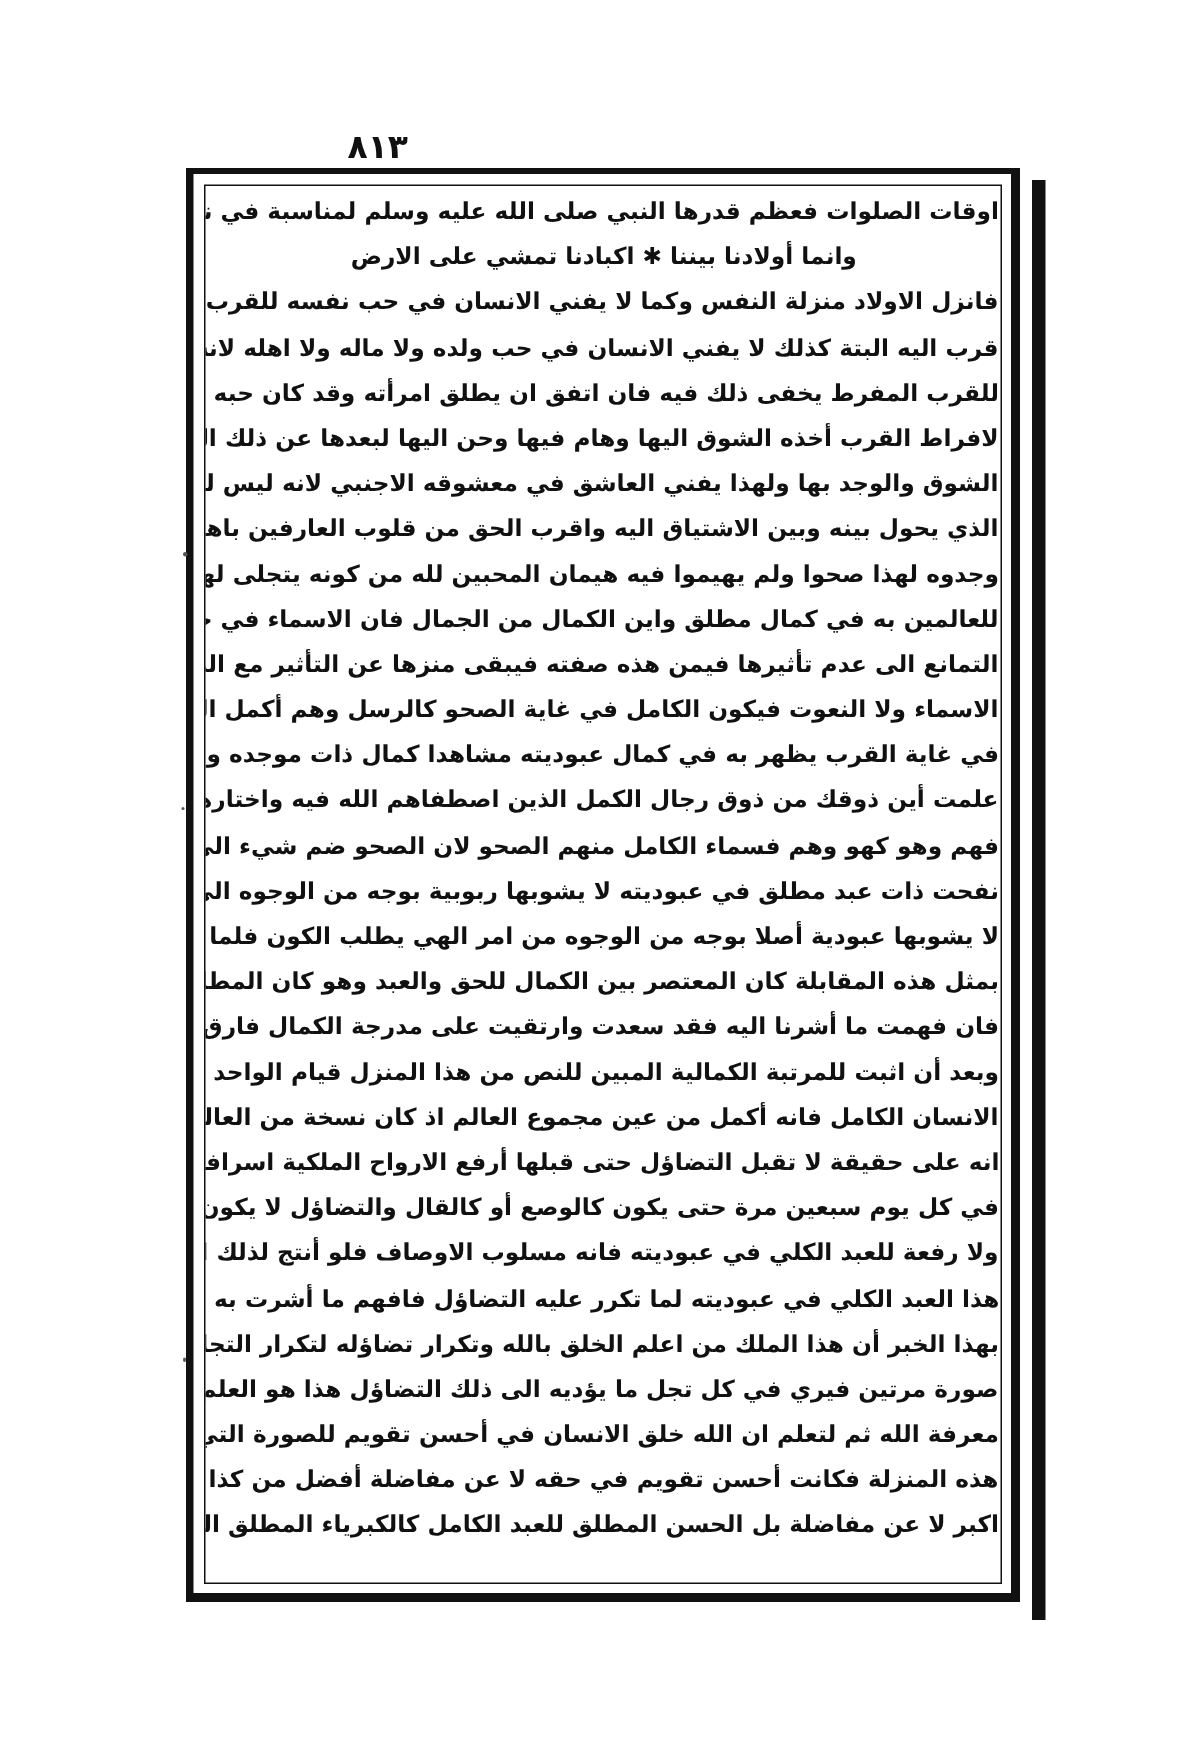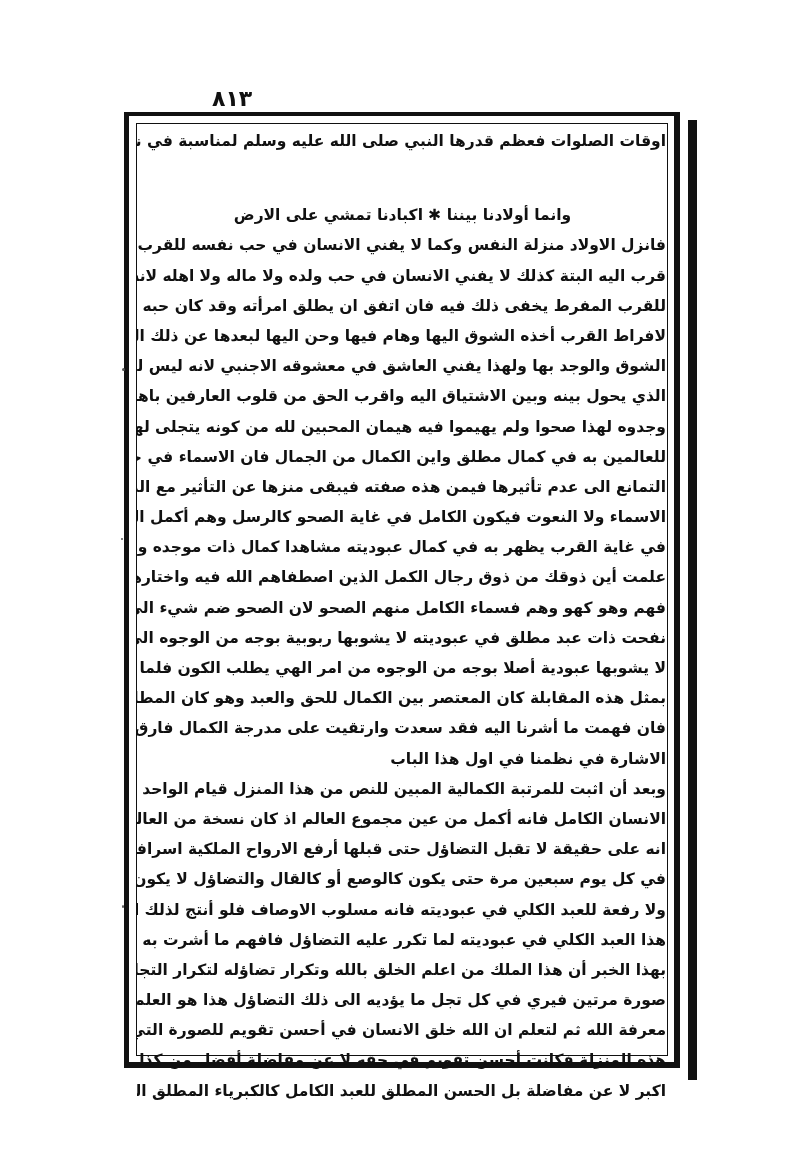--- a/index.html
+++ b/index.html
@@ -15,21 +15,21 @@
       font-family: "DejaVu Sans", sans-serif;
       color: #111111;
     }
     .page-number {
       position: absolute;
       top: 86px;
       left: 212px;
       width: 60px;
       font-size: 22px;
       font-weight: bold;
-      text-align: left;
+      text-align: right;
       direction: rtl;
       letter-spacing: 1px;
     }
     .frame-outer {
       position: absolute;
       left: 124px;
       top: 112px;
       width: 556px;
       height: 956px;
       border-top: 4px solid #111;
@@ -71,21 +71,20 @@
       white-space: nowrap;
       overflow: hidden;
       text-align: justify;
       text-align-last: justify;
       height: 30.2px;
       padding: 0 2px;
     }
     .line.verse {
       text-align: center;
       text-align-last: center;
-      margin-top: 44px;
     }
     .line.last-short {
       text-align-last: right;
     }
     .scan-speck {
       position: absolute;
       background: #555;
       border-radius: 50%;
     }
   </style>
@@ -111,21 +110,20 @@
       <span class="line">للعالمين به في كمال مطلق واين الكمال من الجمال فان الاسماء في حق الكامل تمانع فيؤدي ذلك</span>
       <span class="line">التمانع الى عدم تأثيرها فيمن هذه صفته فيبقى منزها عن التأثير مع الذات المطلقة التي لا تقيدها</span>
       <span class="line">الاسماء ولا النعوت فيكون الكامل في غاية الصحو كالرسل وهم أكمل الطوائف لان الكامل</span>
       <span class="line">في غاية القرب يظهر به في كمال عبوديته مشاهدا كمال ذات موجده واذا تحققت ما قلناه</span>
       <span class="line">علمت أين ذوقك من ذوق رجال الكمل الذين اصطفاهم الله فيه واختارهم منه ونزههم عنه</span>
       <span class="line">فهم وهو كهو وهم فسماء الكامل منهم الصحو لان الصحو ضم شيء الى شيء لاستخراج مطلوب</span>
       <span class="line">نفحت ذات عبد مطلق في عبوديته لا يشوبها ربوبية بوجه من الوجوه الى ذات حق مطلق</span>
       <span class="line">لا يشوبها عبودية أصلا بوجه من الوجوه من امر الهي يطلب الكون فلما تقابلت الذاتان</span>
       <span class="line">بمثل هذه المقابلة كان المعتصر بين الكمال للحق والعبد وهو كان المطلوب الذي له وجد العصر</span>
       <span class="line">فان فهمت ما أشرنا اليه فقد سعدت وارتقيت على مدرجة الكمال فارق فيها ولهذا المعنى</span>
-      <span class="line last-short">الاشارة في نظمنا في اول هذا الباب</span>
       <span class="line">وبعد أن اثبت للمرتبة الكمالية المبين للنص من هذا المنزل قيام الواحد مقام الجماعة وهو عين</span>
       <span class="line">الانسان الكامل فانه أكمل من عين مجموع العالم اذ كان نسخة من العالم حرفا بحرف ويزيد</span>
       <span class="line">انه على حقيقة لا تقبل التضاؤل حتى قبلها أرفع الارواح الملكية اسرافيل فانه يتضاءل</span>
       <span class="line">في كل يوم سبعين مرة حتى يكون كالوصع أو كالقال والتضاؤل لا يكون الا عن رفعة سبقت</span>
       <span class="line">ولا رفعة للعبد الكلي في عبوديته فانه مسلوب الاوصاف فلو أنتج لذلك الروح التضاؤل حال</span>
       <span class="line">هذا العبد الكلي في عبوديته لما تكرر عليه التضاؤل فافهم ما أشرت به اليك وقد نبهتك</span>
       <span class="line">بهذا الخبر أن هذا الملك من اعلم الخلق بالله وتكرار تضاؤله لتكرار التجلي والحق لا يتجلى في</span>
       <span class="line">صورة مرتين فيري في كل تجل ما يؤديه الى ذلك التضاؤل هذا هو العلم الصحيح الذي تعطيه</span>
       <span class="line">معرفة الله ثم لتعلم ان الله خلق الانسان في أحسن تقويم للصورة التي حاباه بها وهي التي أعطته</span>
       <span class="line">هذه المنزلة فكانت أحسن تقويم في حقه لا عن مفاضلة أفضل من كذا بل هو مثل قوله الله</span>

